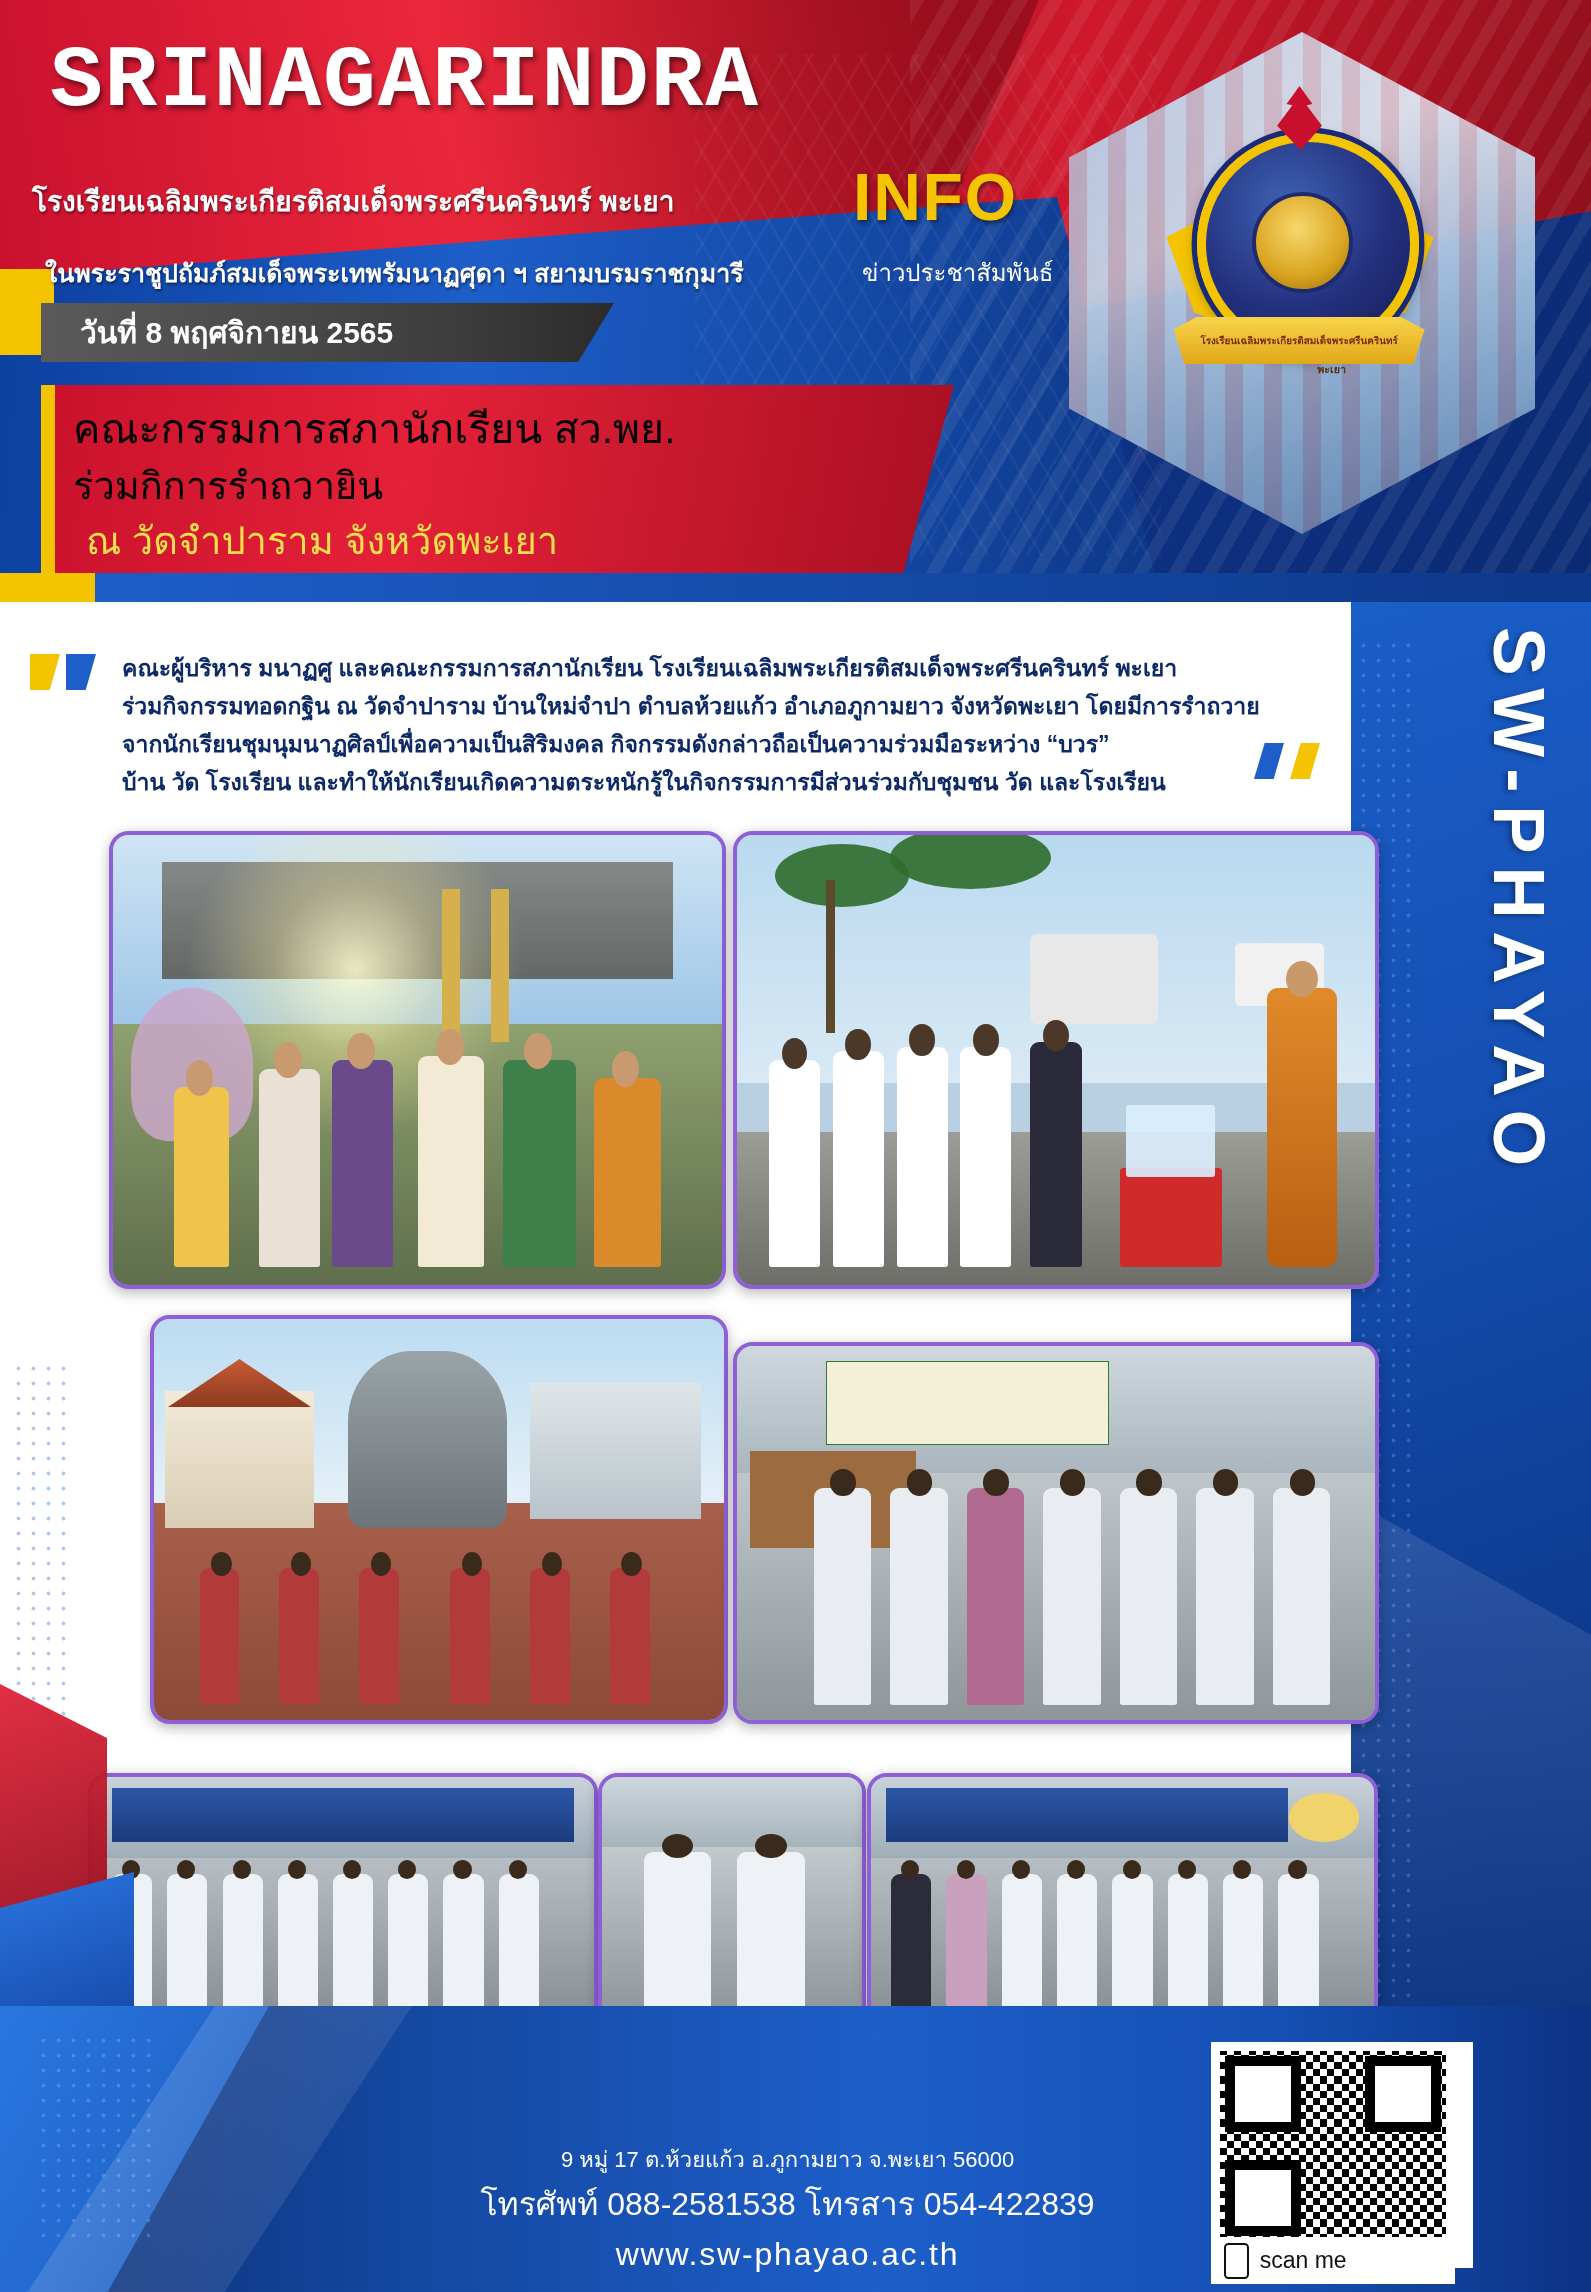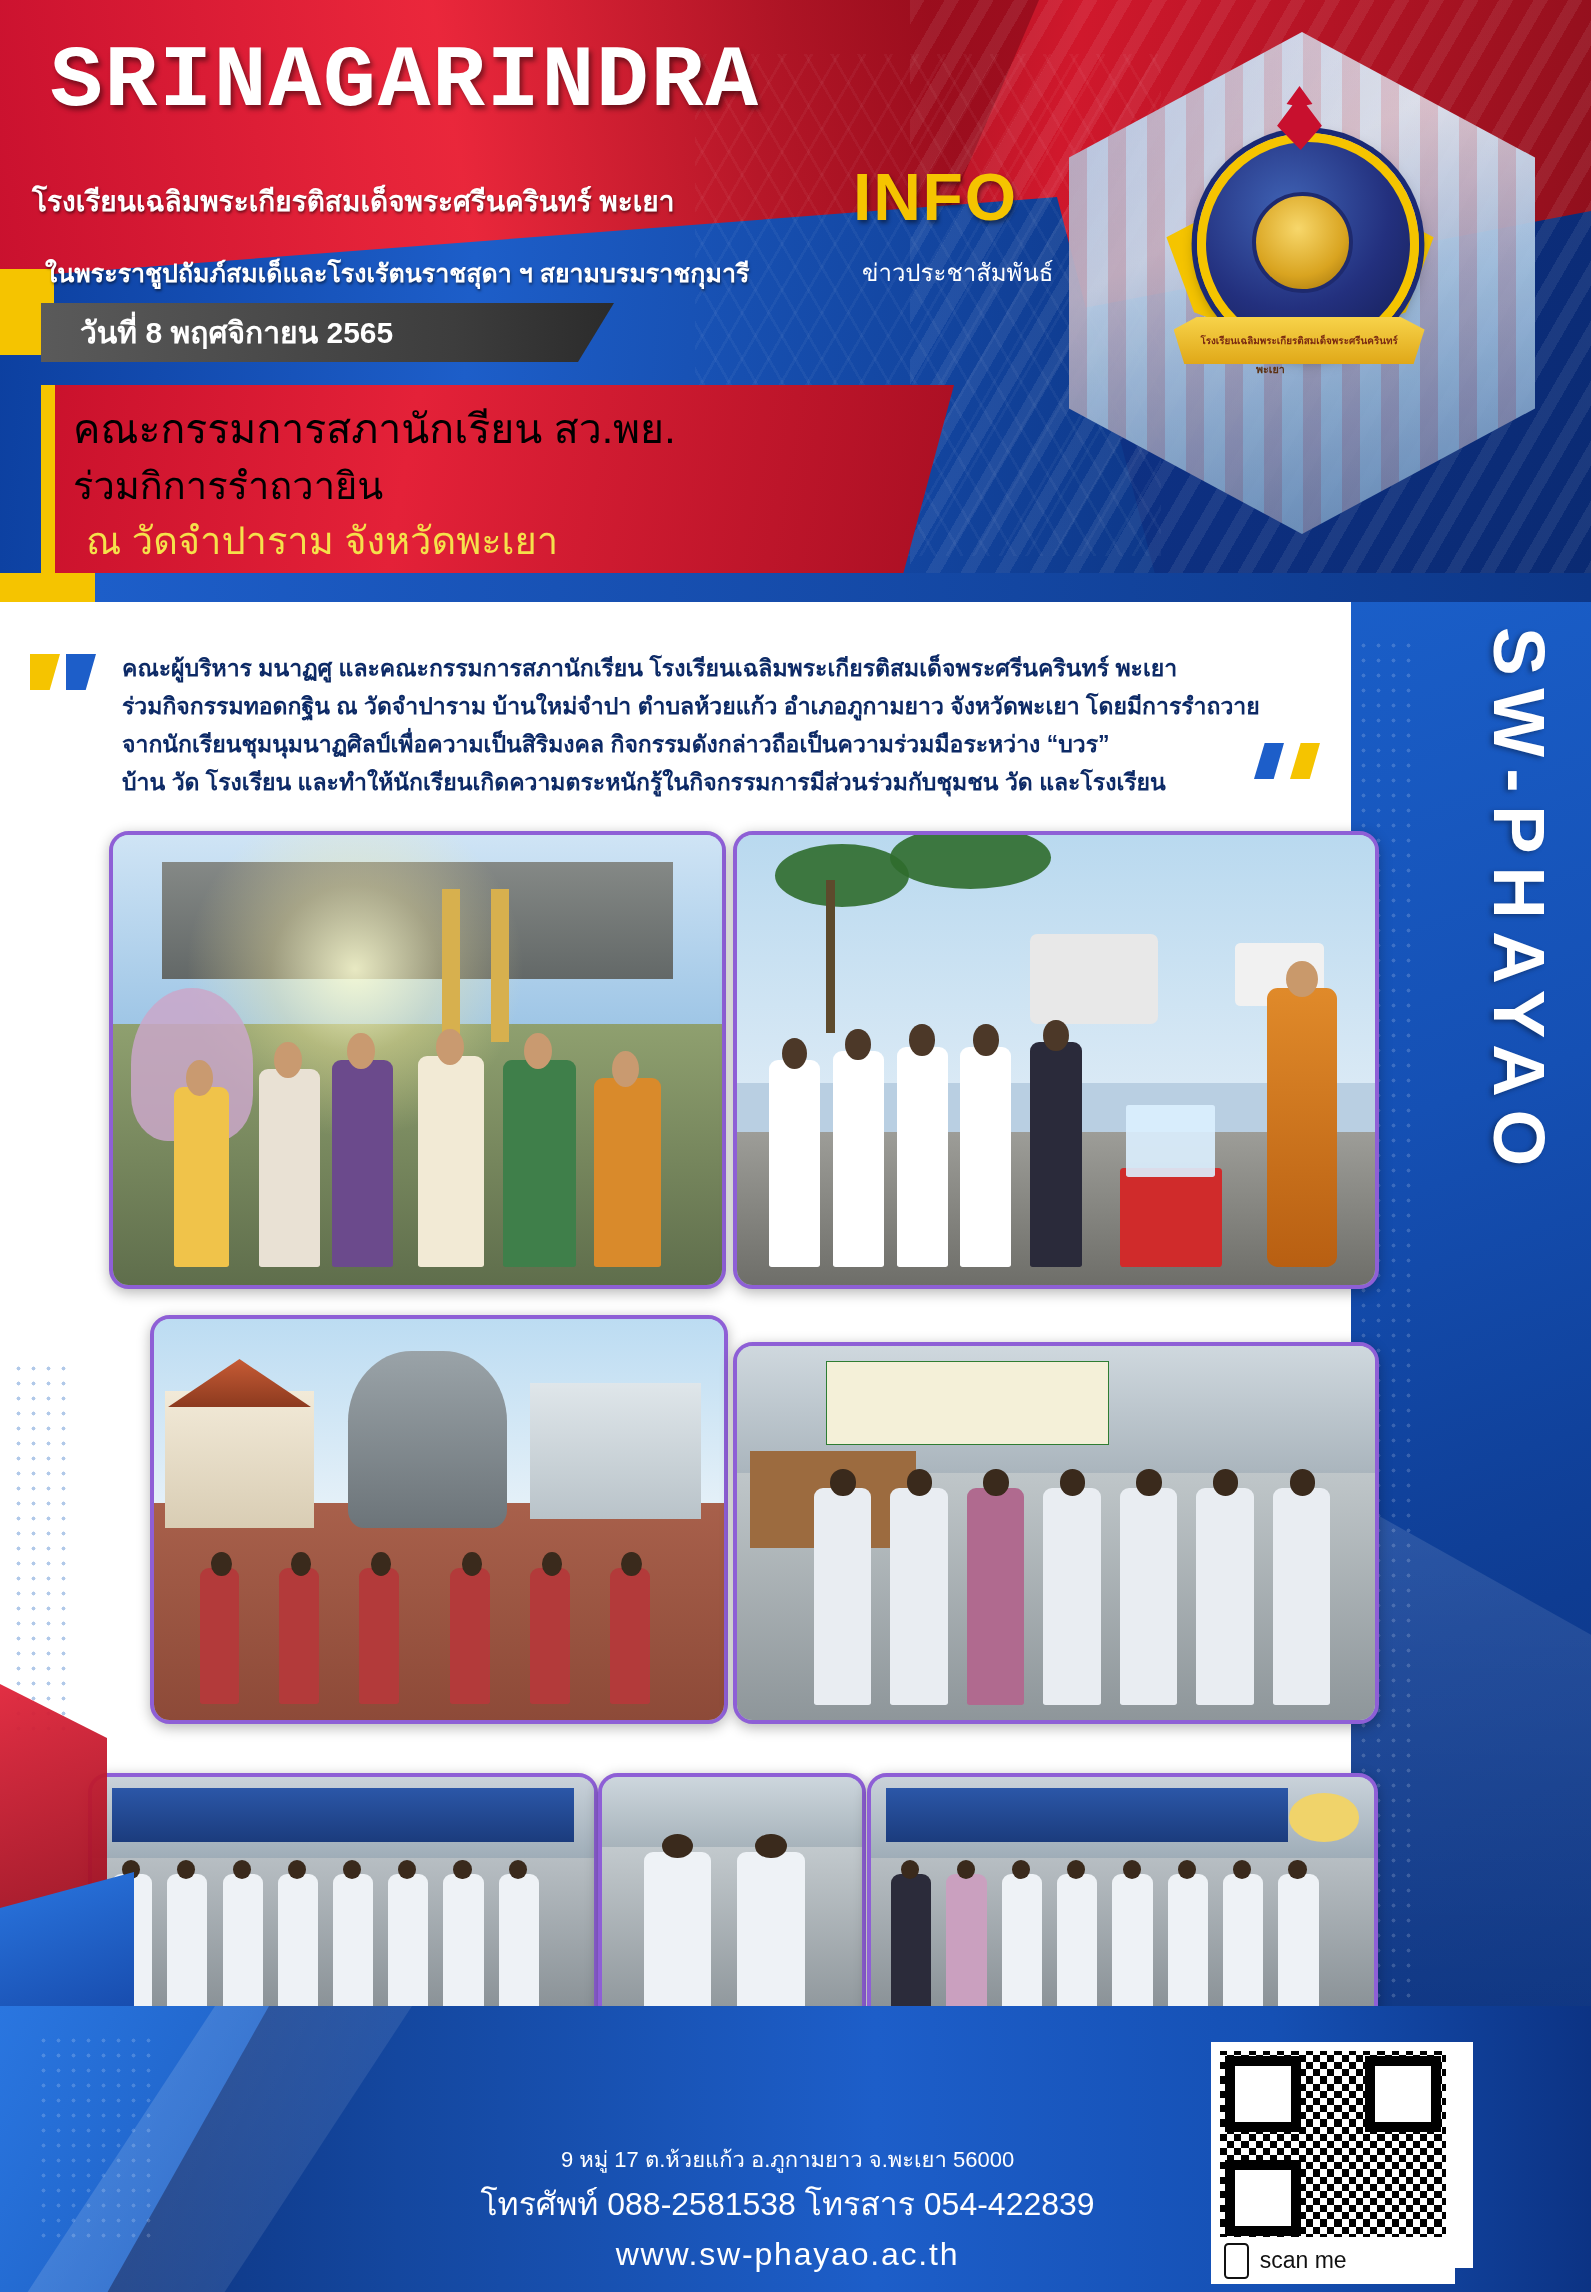--- a/index.html
+++ b/index.html
@@ -127,21 +127,21 @@
   .crest .wingR{right:-3.6px;clip-path:polygon(0 0,0 100%,64% 86%,100% 30%);}
   .crest .banner{
     position:absolute;left:3.6px;top:231px;width:251px;height:47px;
     background:linear-gradient(180deg,#f7d34a,#e0a818);
     clip-path:polygon(0 12.5px,23px 0,227px 0,251px 12.5px,240px 47px,10.7px 47px);
     display:flex;align-items:center;justify-content:center;
   }
   .crest .banner span{font-size:9.9px;color:#7a2a12;font-weight:bold;}
   .crest .banner2{
     position:absolute;left:86px;top:274px;width:90px;height:19.7px;
-    display:flex;align-items:center;justify-content:flex-start;
+    display:flex;align-items:center;justify-content:flex-end;
   }
   .crest .banner2 span{font-size:10.7px;color:#5b2f10;font-weight:bold;}
 
   .hdr-bottom-strip{
     position:absolute;left:0;top:573px;width:1591px;height:30px;
     background:linear-gradient(90deg,#f5c400 0%,#f5c400 6%,#1d5ec9 6%,#0d3788 100%);
   }
 
   
   .body-area{position:absolute;left:0;top:602px;width:1591px;height:1404px;background:#fff;}
@@ -291,21 +291,21 @@
   <div class="header">
     <div class="hdr-red"></div>
     <div class="hdr-red2"></div>
     <div class="hdr-blue-wedge"></div>
     <div class="hdr-diag-stripes"></div>
     <div class="hex-field"></div>
     <div class="yellow-bar-left"></div>
 
     <div class="title-main">SRINAGARINDRA</div>
     <div class="title-th1">โรงเรียนเฉลิมพระเกียรติสมเด็จพระศรีนครินทร์ พะเยา</div>
-    <div class="title-th2">ในพระราชูปถัมภ์สมเด็และโรงเรัตนราชสุดา ฯ สยามบรมราชกุมารี</div>
+    <div class="title-th2">ในพระราชูปถัมภ์สมเด็จพระเทพรัมนาฏศุดา ฯ สยามบรมราชกุมารี</div>
     <div class="info-word">INFO</div>
     <div class="info-sub">ข่าวประชาสัมพันธ์</div>
 
     <div class="date-chip">
       <span>วันที่ 8 พฤศจิกายน 2565</span>
     </div>
 
     <div class="headline-box"></div>
     <div class="hl-bar"></div>
     <div class="hl hl1">คณะกรรมการสภานักเรียน สว.พย.</div>

